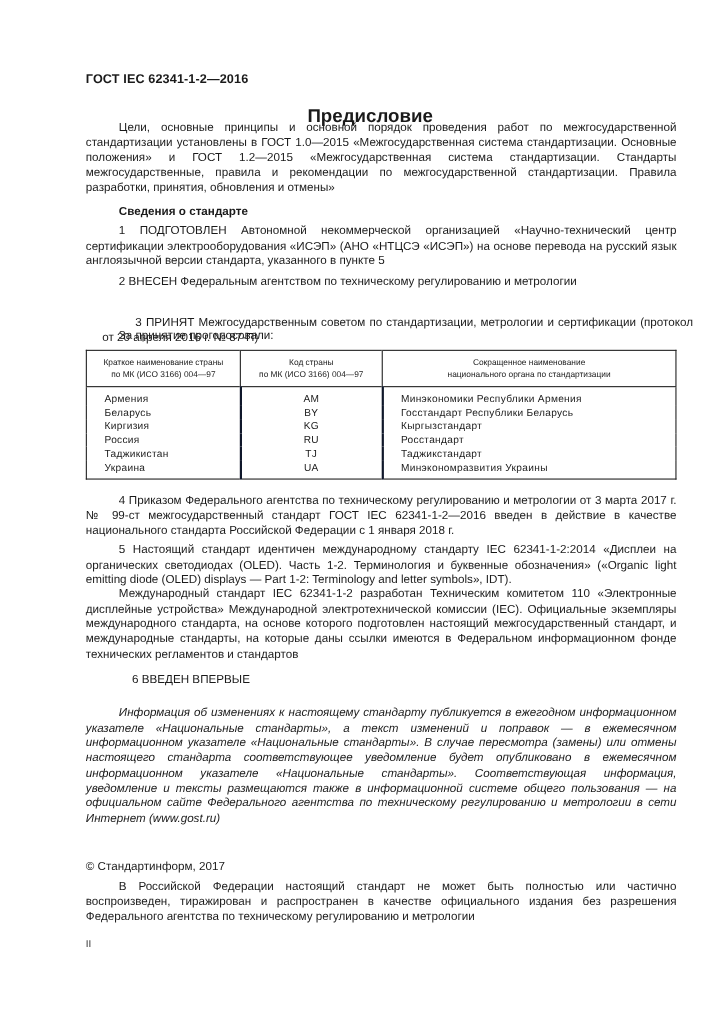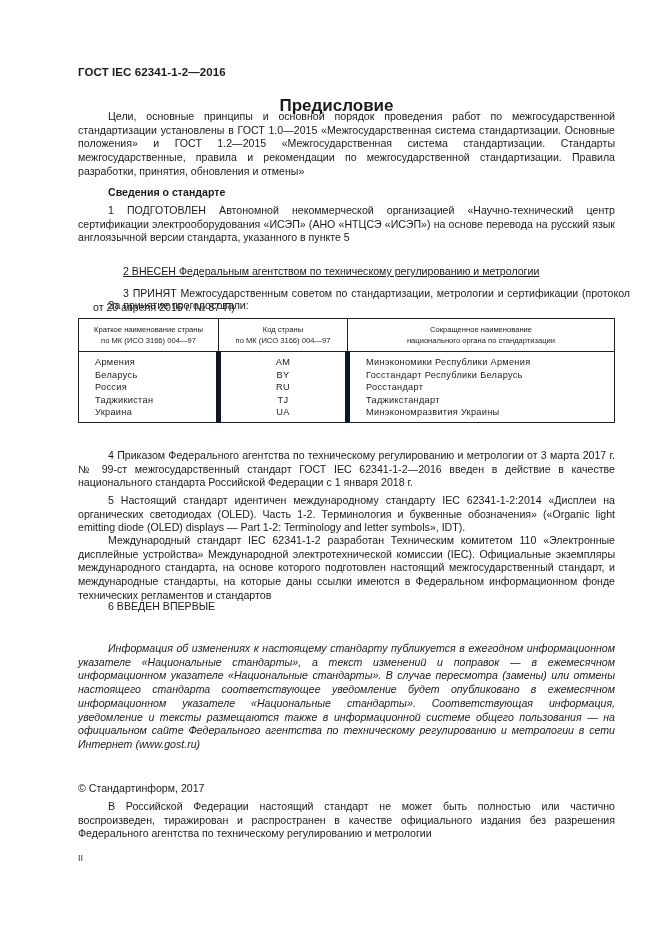--- a/index.html
+++ b/index.html
@@ -32,21 +32,21 @@
   }
   table.votes th {
     font-weight: normal; font-size: 7.6px; line-height: 11px;
     text-align: center; padding: 5px 2px 5px 2px;
     border-left: 1px solid #222; border-bottom: 1.6px solid #222;
     height: 22px; vertical-align: middle;
   }
   table.votes th:first-child { border-left: none; }
   table.votes td {
     padding: 0 4px; line-height: 12.6px; font-size: 9.2px;
-    border-left: 5px solid #0f172a; letter-spacing: 0.3px;
+    border-left: 2px solid #0f172a; letter-spacing: 0.3px;
   }
   table.votes td:first-child { border-left: none; padding-left: 16px; }
   table.votes td.code { text-align: center; }
   table.votes td.org { padding-left: 16px; }
   table.votes tr.first td { padding-top: 4px; }
   table.votes tr.last td { padding-bottom: 3px; }
   .col1 { width: 135px; margin-left: 43px; }
   .col2 { width: 124px; }
 
   .page-num {
@@ -61,21 +61,21 @@
   <div class="doc-code">ГОСТ IEC 62341-1-2—2016</div>
 
   <div class="title">Предисловие</div>
 
   <p class="para indent" style="top:110px; margin:0;">Цели, основные принципы и основной порядок проведения работ по межгосударственной стандартизации установлены в ГОСТ 1.0—2015 «Межгосударственная система стандартизации. Основные положения» и ГОСТ 1.2—2015 «Межгосударственная система стандартизации. Стандарты межгосударственные, правила и рекомендации по межгосударственной стандартизации. Правила разработки, принятия, обновления и отмены»</p>
 
   <p class="para indent bold" style="top:186px; margin:0;">Сведения о стандарте</p>
 
   <p class="para indent" style="top:204px; margin:0;">1  ПОДГОТОВЛЕН Автономной некоммерческой организацией «Научно-технический центр сертификации электрооборудования «ИСЭП» (АНО «НТЦСЭ «ИСЭП») на основе перевода на русский язык англоязычной версии стандарта, указанного в пункте 5</p>
 
-  <p class="para indent" style="top:250px; margin:15px;text-decoration:underline;">2  ВНЕСЕН Федеральным агентством по техническому регулированию и метрологии</p>
+  <p class="para indent" style="top:250px; margin:0;">2  ВНЕСЕН Федеральным агентством по техническому регулированию и метрологии</p>
 
   <p class="para indent" style="top:272px; margin:15px;">3  ПРИНЯТ Межгосударственным советом по стандартизации, метрологии и сертификации (протокол от 20 апреля 2016 г. № 87-П)</p>
 
   <p class="para indent" style="top:299px; margin:0;">За принятие проголосовали:</p>
 
   <table class="votes">
     <thead>
       <tr>
         <th class="col1">
           <span>Краткое наименование страны</span><br>
@@ -96,20 +96,25 @@
         <td>Армения</td>
         <td class="code">AM</td>
         <td class="org">Минэкономики Республики Армения</td>
       </tr>
       <tr>
         <td>Беларусь</td>
         <td class="code">BY</td>
         <td class="org">Госстандарт Республики Беларусь</td>
       </tr>
       <tr>
+        <td>Киргизия</td>
+        <td class="code">KG</td>
+        <td class="org">Кыргызстандарт</td>
+      </tr>
+      <tr>
         <td>Россия</td>
         <td class="code">RU</td>
         <td class="org">Росстандарт</td>
       </tr>
       <tr>
         <td>Таджикистан</td>
         <td class="code">TJ</td>
         <td class="org">Таджикстандарт</td>
       </tr>
       <tr class="last">
@@ -119,21 +124,21 @@
       </tr>
     </tbody>
   </table>
 
   <p class="para indent" style="top:449px; margin:0;">4  Приказом Федерального агентства по техническому регулированию и метрологии от 3 марта 2017 г. № 99-ст межгосударственный стандарт ГОСТ IEC 62341-1-2—2016 введен в действие в качестве национального стандарта Российской Федерации с 1 января 2018 г.</p>
 
   <p class="para indent" style="top:494px; margin:0;">5  Настоящий стандарт идентичен международному стандарту IEC 62341-1-2:2014 «Дисплеи на органических светодиодах (OLED). Часть 1-2. Терминология и буквенные обозначения» («Organic light emitting diode (OLED) displays — Part 1-2: Terminology and letter symbols», IDT).</p>
 
   <p class="para indent" style="top:534px; margin:0;">Международный стандарт IEC 62341-1-2 разработан Техническим комитетом 110 «Электронные дисплейные устройства» Международной электротехнической комиссии (IEC). Официальные экземпляры международного стандарта, на основе которого подготовлен настоящий межгосударственный стандарт, и международные стандарты, на которые даны ссылки имеются в Федеральном информационном фонде технических регламентов и стандартов</p>
 
-  <p class="para indent" style="top:600px; margin:0;">6  ВВЕДЕН ВПЕРВЫЕ</p>
+  <p class="para indent" style="top:600px; margin:12px;">6  ВВЕДЕН ВПЕРВЫЕ</p>
 
   <p class="para indent italic" style="top:642px; margin:0;">Информация об изменениях к настоящему стандарту публикуется в ежегодном информационном указателе «Национальные стандарты», а текст изменений и поправок — в ежемесячном информационном указателе «Национальные стандарты». В случае пересмотра (замены) или отмены настоящего стандарта соответствующее уведомление будет опубликовано в ежемесячном информационном указателе «Национальные стандарты». Соответствующая информация, уведомление и тексты размещаются также в информационной системе общего пользования — на официальном сайте Федерального агентства по техническому регулированию и метрологии в сети Интернет (www.gost.ru)</p>
 
   <p class="para right" style="top:782px; margin:0;">© Стандартинформ, 2017</p>
 
   <p class="para indent" style="top:800px; margin:0;">В Российской Федерации настоящий стандарт не может быть полностью или частично воспроизведен, тиражирован и распространен в качестве официального издания без разрешения Федерального агентства по техническому регулированию и метрологии</p>
 
   <div class="page-num">II</div>
 
 </div>

